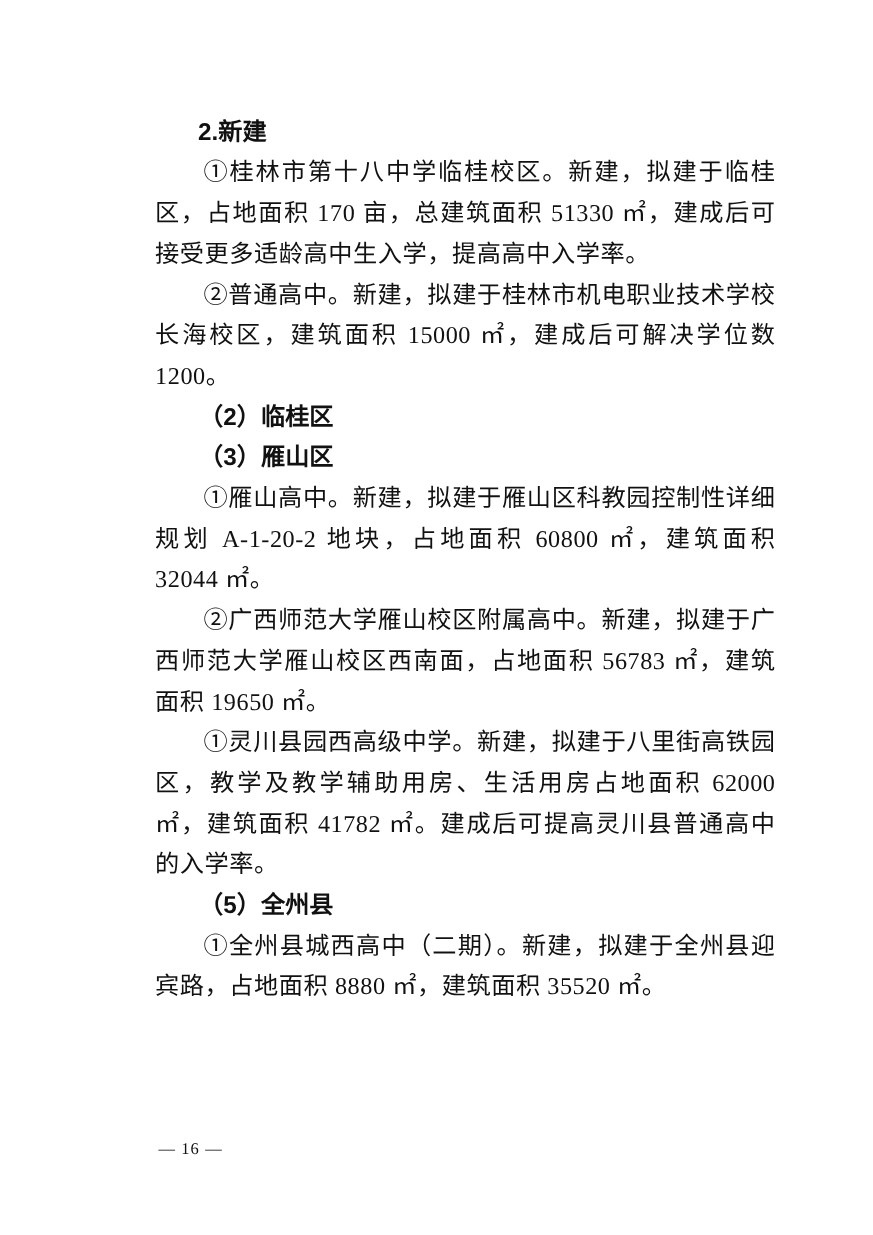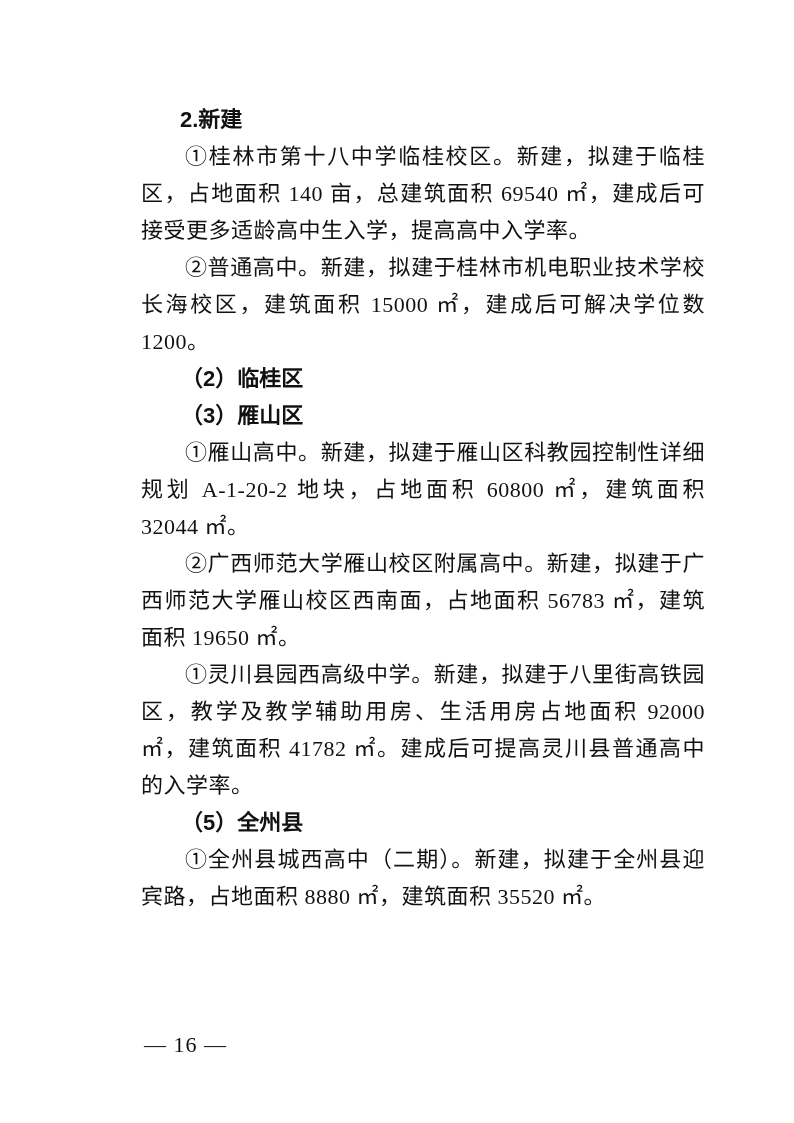--- a/index.html
+++ b/index.html
@@ -47,51 +47,51 @@
     text-indent: 40px;
     font-size: 22px;
     line-height: 37px;
     font-weight: 700;
     font-family: "Liberation Sans", "DejaVu Sans", sans-serif;
   }
   .footer {
     position: absolute;
     left: 120px;
     top: 1033px;
-    font-size: 22px;
+    font-size: 15px;
     line-height: 24px;
     color: #111111;
     letter-spacing: 1px;
     font-family: "Liberation Serif", "DejaVu Serif", serif;
   }
 </style>
 </head>
 <body>
 
 <div class="page">
 
   <main class="content">
     <h2 class="heading-1">2.新建</h2>
 
 
-    <p class="para">①桂林市第十八中学临桂校区。新建，拟建于临桂区，占地面积 140 亩，总建筑面积 69540 ㎡，建成后可接受更多适龄高中生入学，提高高中入学率。</p>
+    <p class="para">①桂林市第十八中学临桂校区。新建，拟建于临桂区，占地面积 170 亩，总建筑面积 51330 ㎡，建成后可接受更多适龄高中生入学，提高高中入学率。</p>
 
     <p class="para">②普通高中。新建，拟建于桂林市机电职业技术学校长海校区，建筑面积 15000 ㎡，建成后可解决学位数 1200。</p>
 
     <h3 class="heading-2">（2）临桂区</h3>
 
 
     <h3 class="heading-2">（3）雁山区</h3>
 
     <p class="para">①雁山高中。新建，拟建于雁山区科教园控制性详细规划 A-1-20-2 地块，占地面积 60800 ㎡，建筑面积 32044 ㎡。</p>
 
     <p class="para">②广西师范大学雁山校区附属高中。新建，拟建于广西师范大学雁山校区西南面，占地面积 56783 ㎡，建筑面积 19650 ㎡。</p>
 
 
-    <p class="para">①灵川县园西高级中学。新建，拟建于八里街高铁园区，教学及教学辅助用房、生活用房占地面积 92000 ㎡，建筑面积 41782 ㎡。建成后可提高灵川县普通高中的入学率。</p>
+    <p class="para">①灵川县园西高级中学。新建，拟建于八里街高铁园区，教学及教学辅助用房、生活用房占地面积 62000 ㎡，建筑面积 41782 ㎡。建成后可提高灵川县普通高中的入学率。</p>
 
     <h3 class="heading-2">（5）全州县</h3>
 
     <p class="para">①全州县城西高中（二期）。新建，拟建于全州县迎宾路，占地面积 8880 ㎡，建筑面积 35520 ㎡。</p>
   </main>
 
   <footer class="footer">
     <span>— 16 —</span>
   </footer>
 

